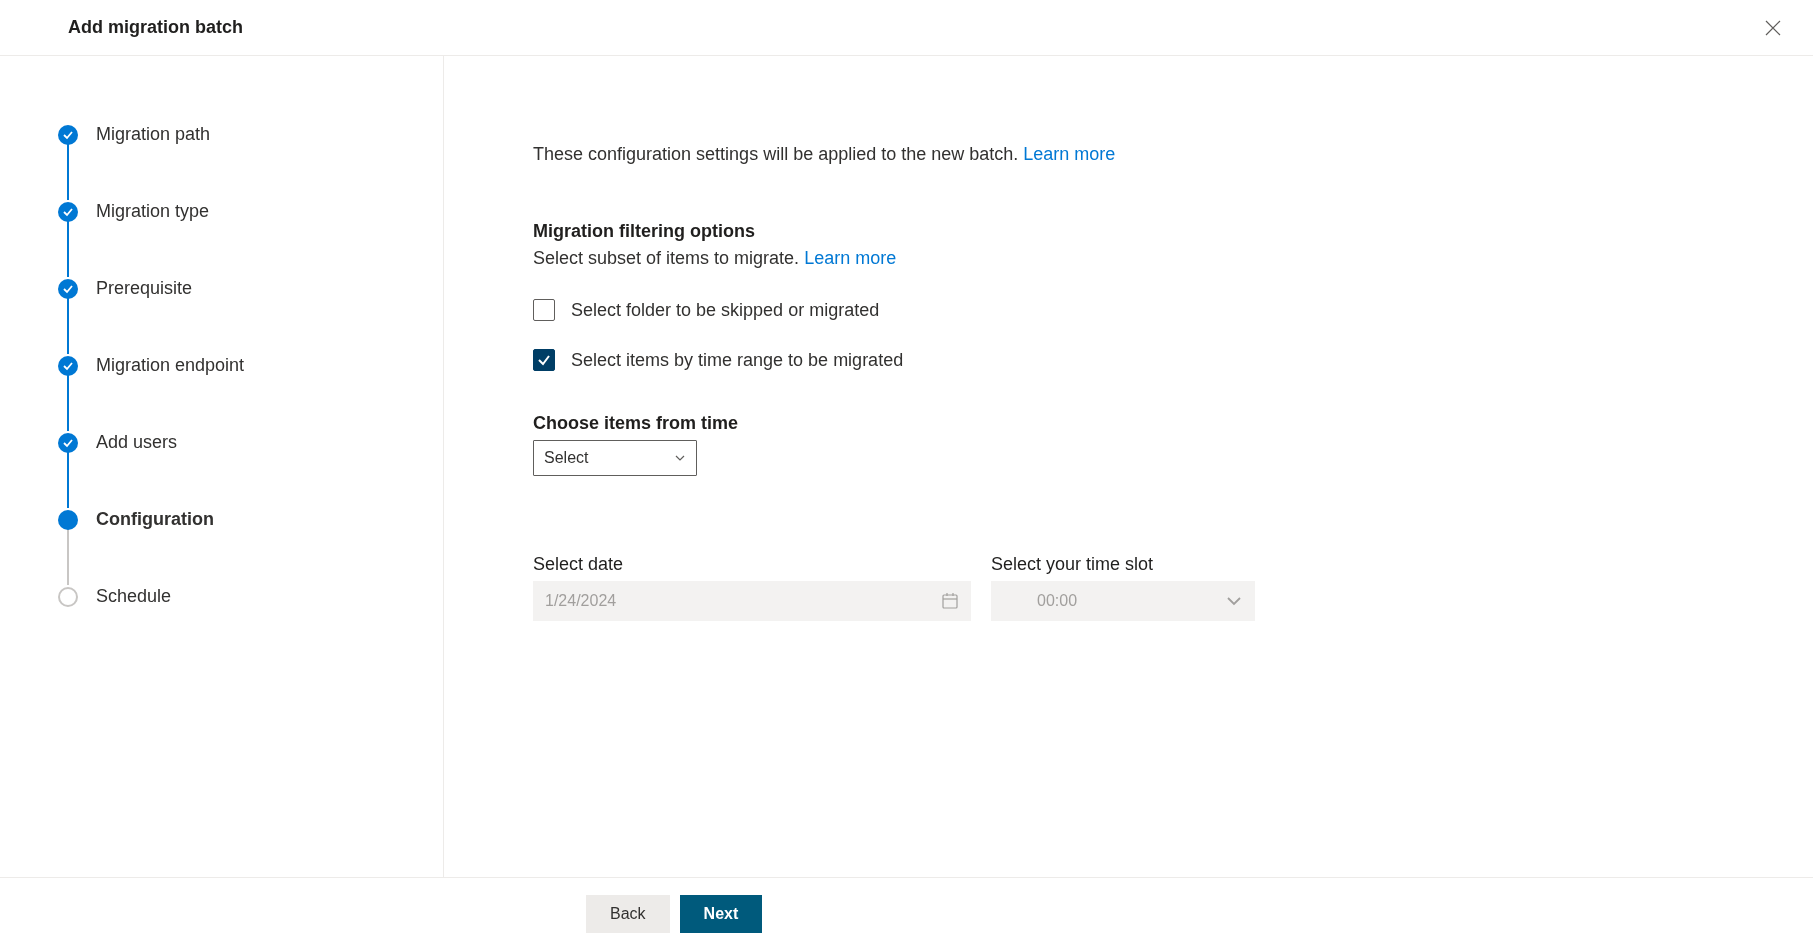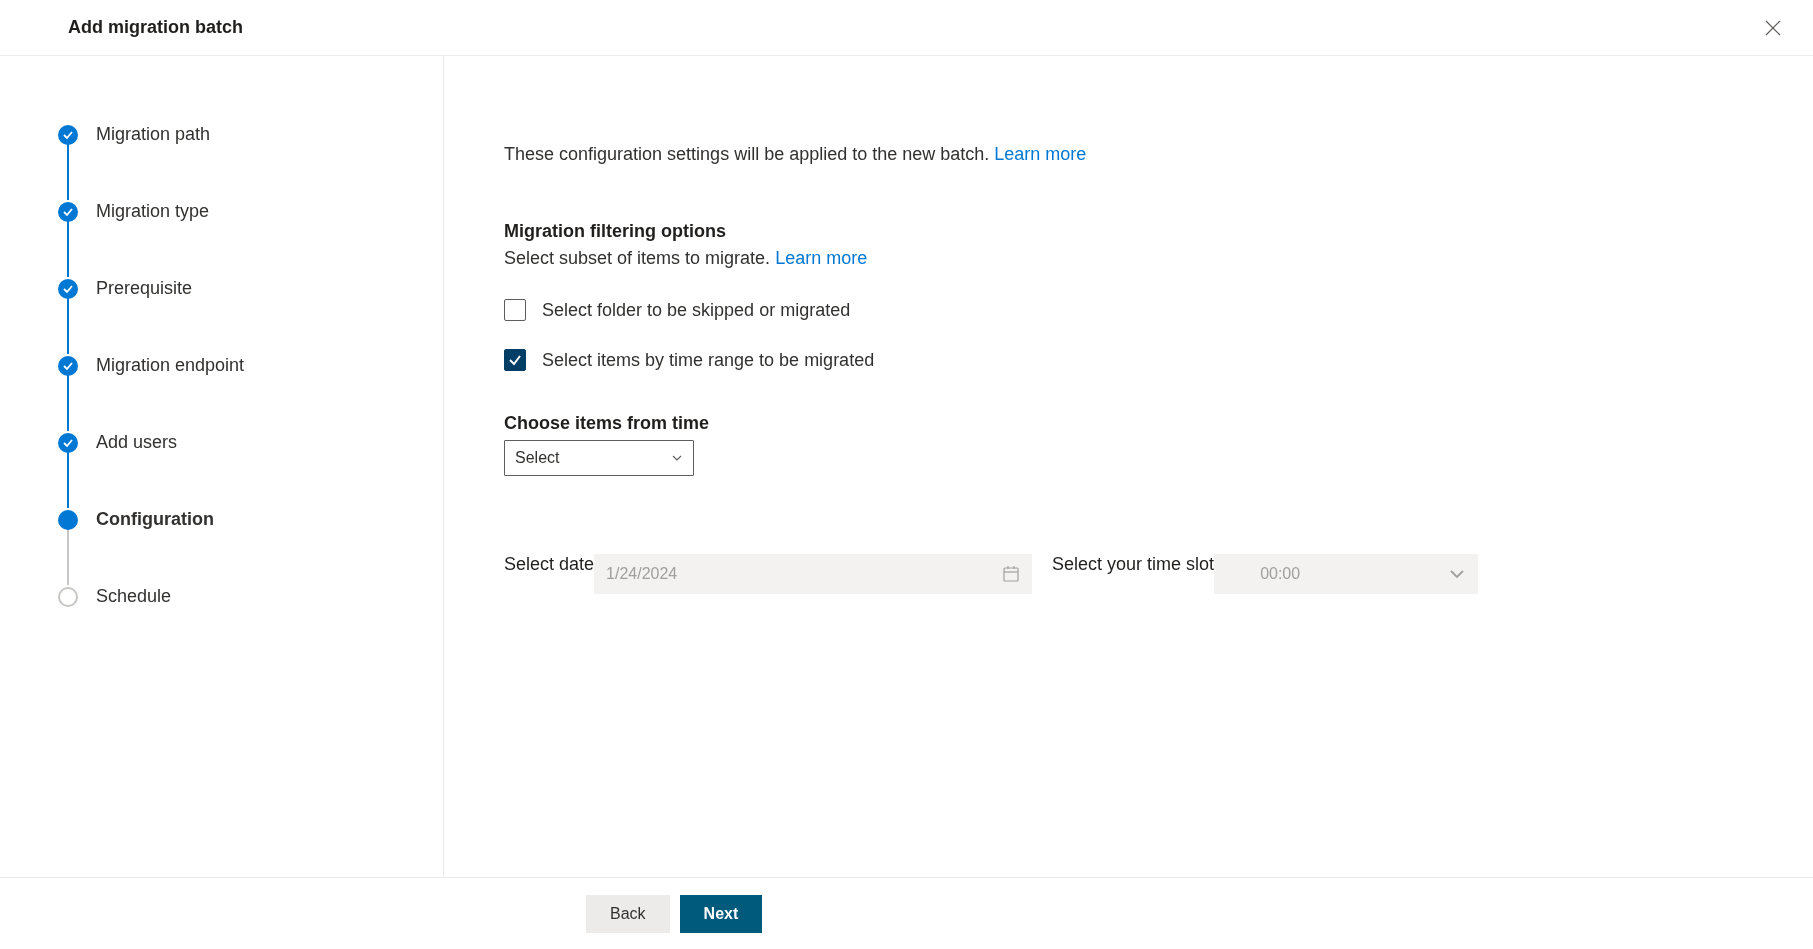--- a/index.html
+++ b/index.html
@@ -37,20 +37,21 @@
       align-items: center;
       justify-content: center;
     }
     .close-btn svg {
       width: 16px;
       height: 16px;
     }
     .body {
       display: flex;
       height: calc(100% - 56px - 72px);
+      gap: 29px;
     }
     .sidebar {
       width: 444px;
       border-right: 1px solid #edebe9;
       padding: 68px 40px 40px 58px;
     }
     .steps {
       list-style: none;
       position: relative;
     }
@@ -179,21 +180,21 @@
       font-size: 18px;
       font-weight: 600;
       color: #201f1e;
       margin-bottom: 6px;
       display: block;
     }
     .field-label.light {
       font-weight: 400;
     }
     .select-box {
-      width: 190px;
+      width: 164px;
       height: 36px;
       border: 1px solid #605e5c;
       border-radius: 1px;
       background: #fff;
       display: flex;
       align-items: center;
       justify-content: space-between;
       padding: 0 10px;
       cursor: pointer;
       font-size: 16px;
@@ -203,21 +204,21 @@
       width: 12px;
       height: 12px;
     }
     .field-row {
       display: flex;
       gap: 20px;
       margin-top: 78px;
     }
     .field-col {
       display: flex;
-      flex-direction: row;
+      flex-direction: column;
     }
     .input-disabled {
       width: 438px;
       height: 40px;
       background: #f3f2f1;
       border: none;
       display: flex;
       align-items: center;
       justify-content: space-between;
       padding: 0 12px;

